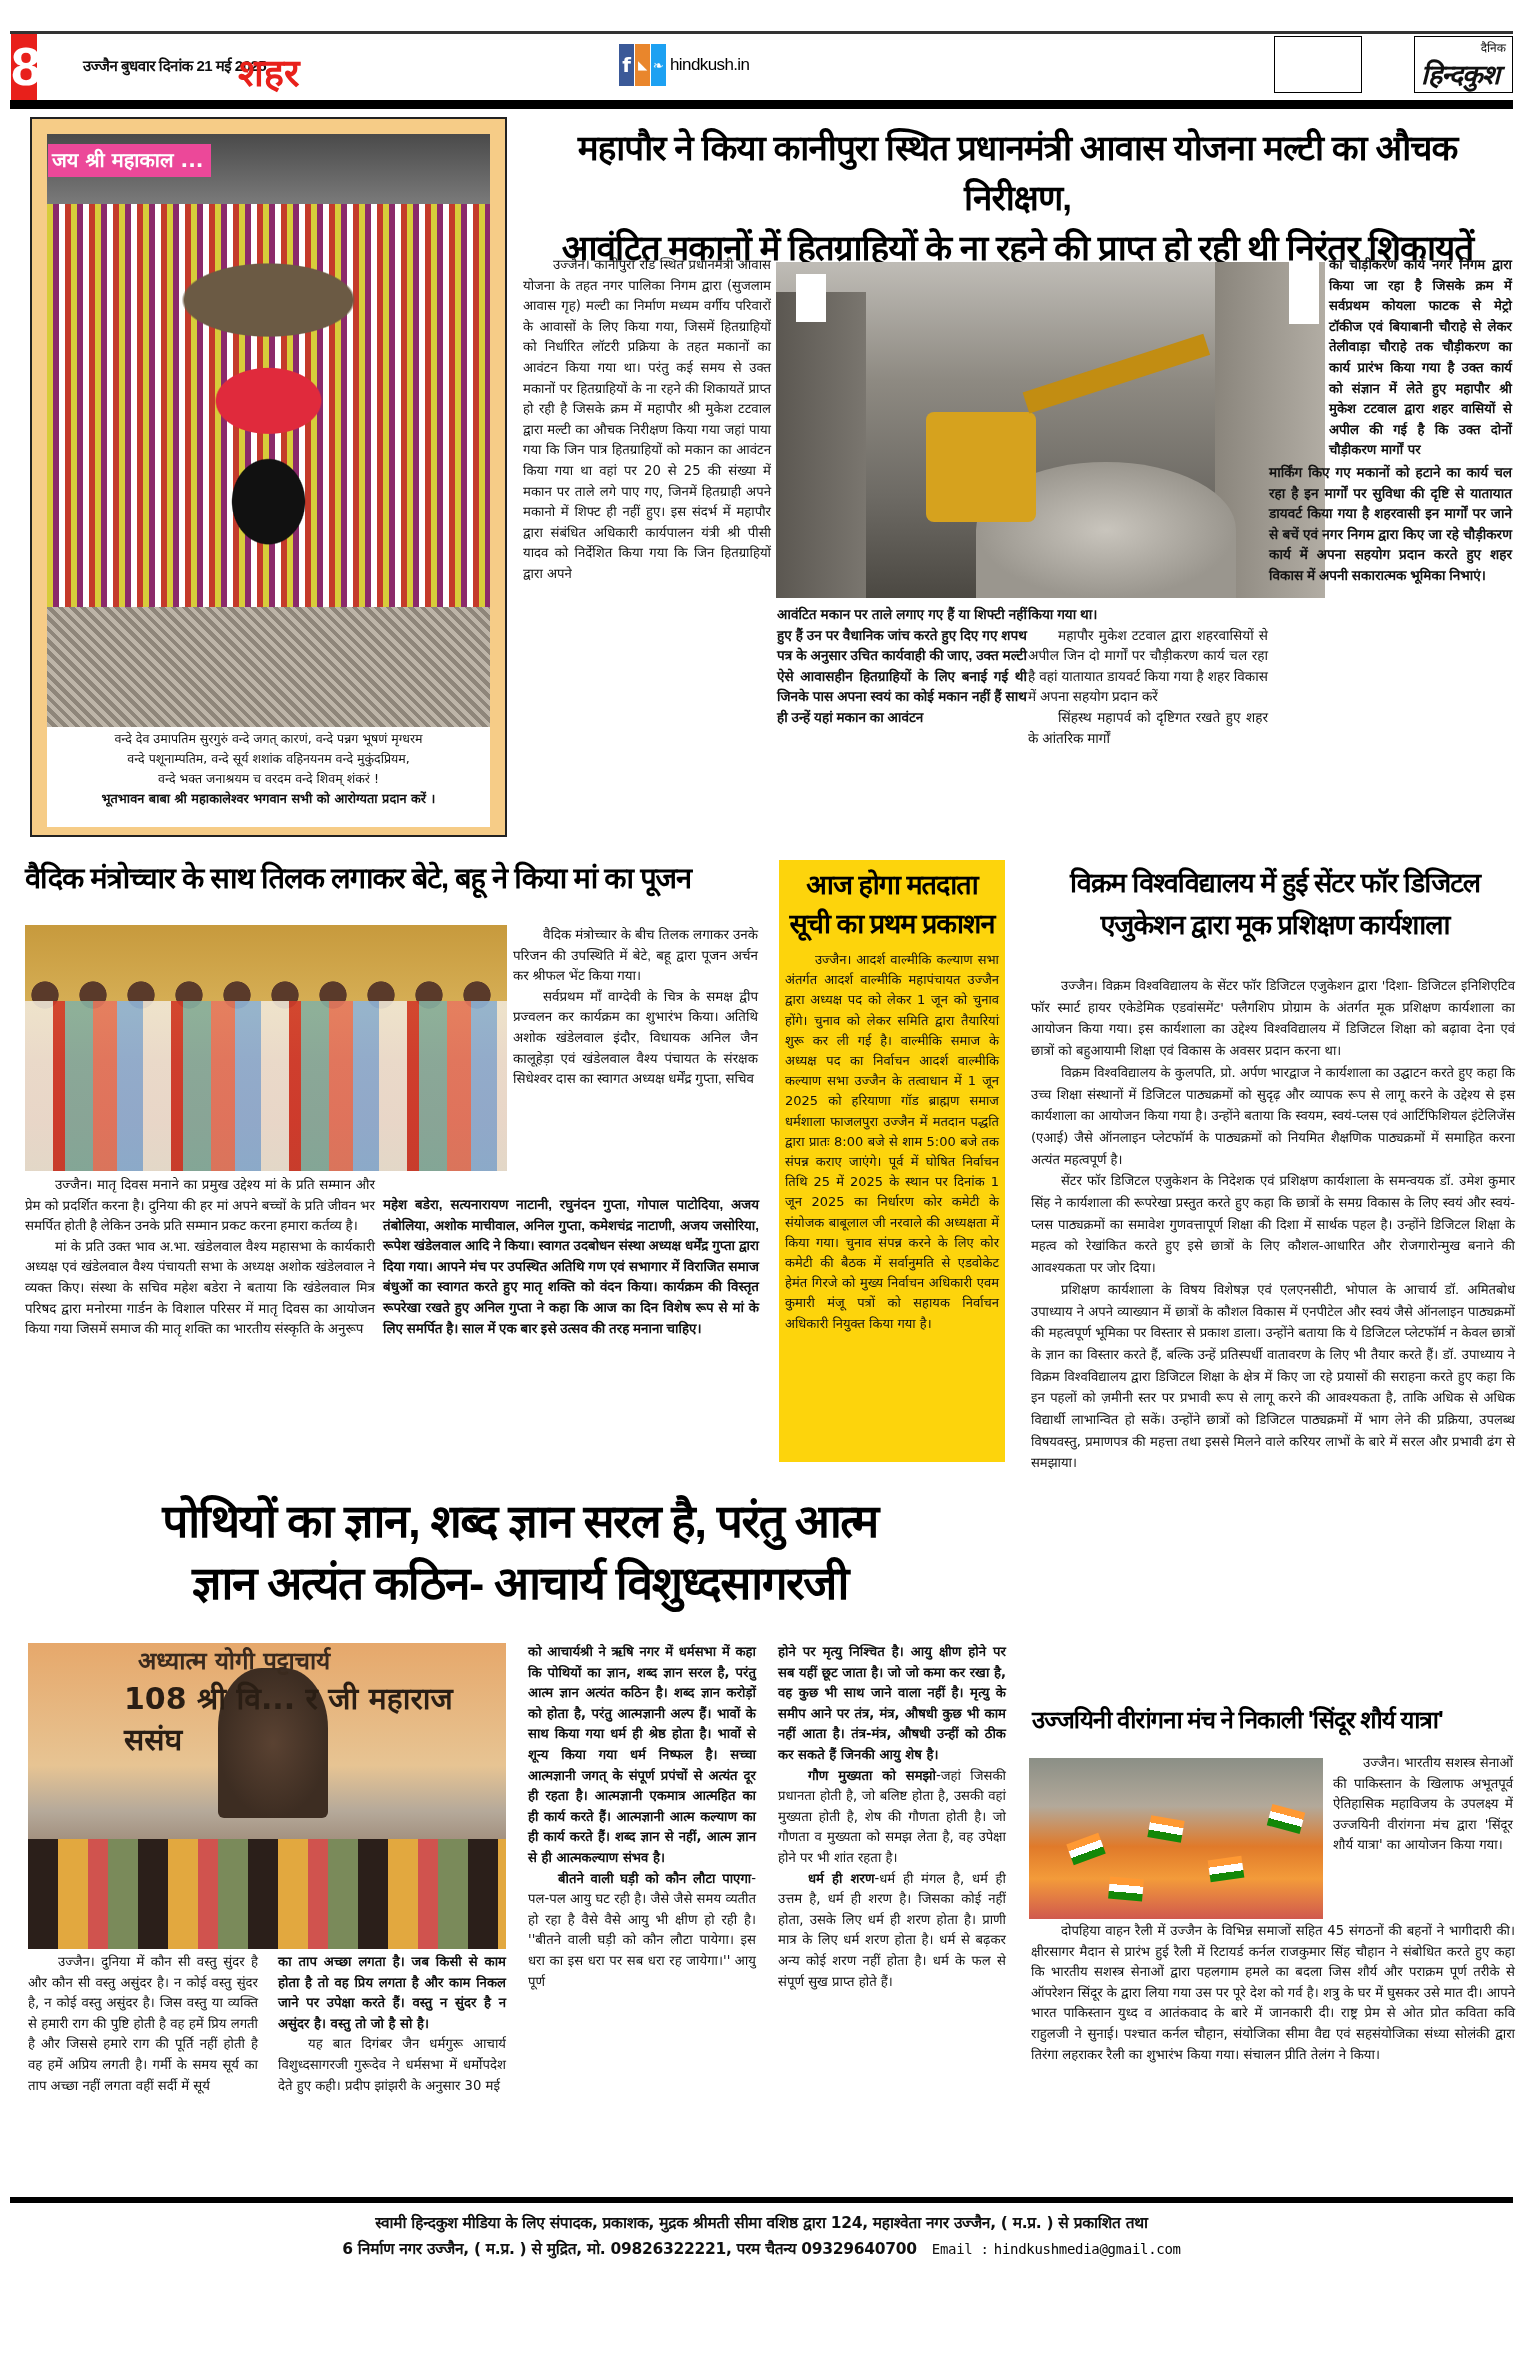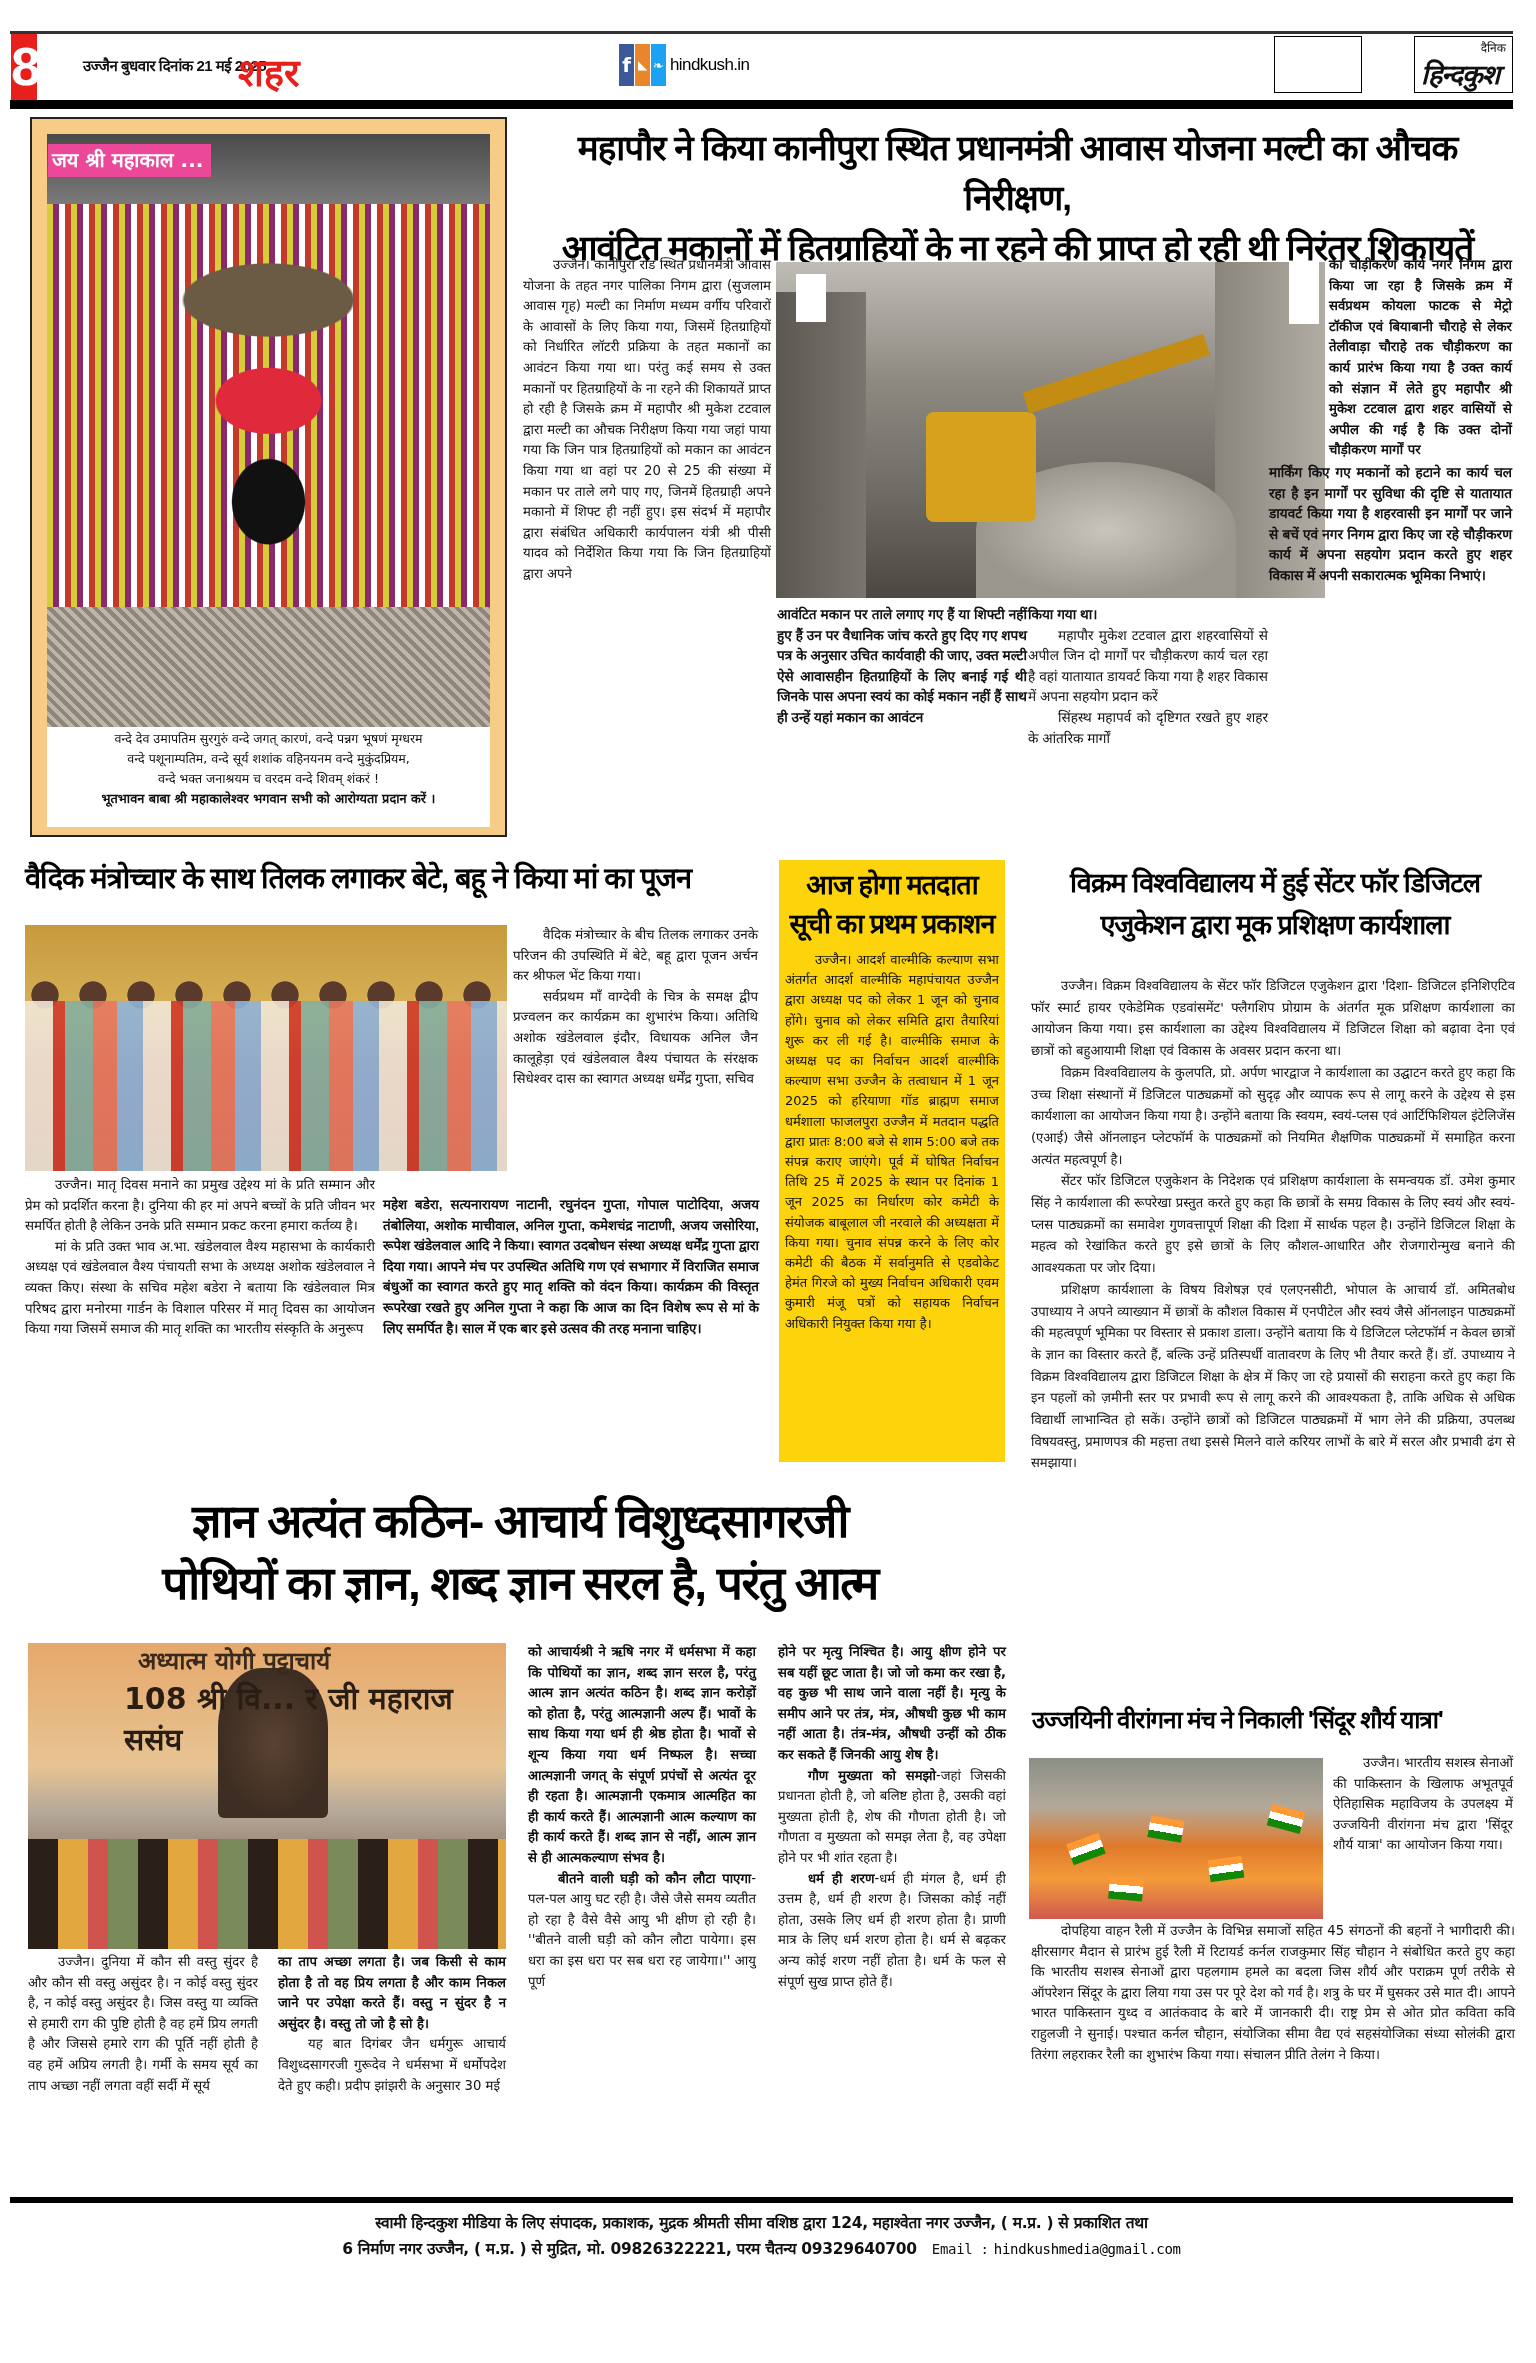--- a/index.html
+++ b/index.html
@@ -186,22 +186,22 @@
 <div class="a3-body">
   <div class="txt">
     <p>उज्जैन। विक्रम विश्वविद्यालय के सेंटर फॉर डिजिटल एजुकेशन द्वारा 'दिशा- डिजिटल इनिशिएटिव फॉर स्मार्ट हायर एकेडेमिक एडवांसमेंट' फ्लैगशिप प्रोग्राम के अंतर्गत मूक प्रशिक्षण कार्यशाला का आयोजन किया गया। इस कार्यशाला का उद्देश्य विश्वविद्यालय में डिजिटल शिक्षा को बढ़ावा देना एवं छात्रों को बहुआयामी शिक्षा एवं विकास के अवसर प्रदान करना था।</p>
     <p>विक्रम विश्वविद्यालय के कुलपति, प्रो. अर्पण भारद्वाज ने कार्यशाला का उद्घाटन करते हुए कहा कि उच्च शिक्षा संस्थानों में डिजिटल पाठ्यक्रमों को सुदृढ़ और व्यापक रूप से लागू करने के उद्देश्य से इस कार्यशाला का आयोजन किया गया है। उन्होंने बताया कि स्वयम, स्वयं-प्लस एवं आर्टिफिशियल इंटेलिजेंस (एआई) जैसे ऑनलाइन प्लेटफॉर्म के पाठ्यक्रमों को नियमित शैक्षणिक पाठ्यक्रमों में समाहित करना अत्यंत महत्वपूर्ण है।</p>
     <p>सेंटर फॉर डिजिटल एजुकेशन के निदेशक एवं प्रशिक्षण कार्यशाला के समन्वयक डॉ. उमेश कुमार सिंह ने कार्यशाला की रूपरेखा प्रस्तुत करते हुए कहा कि छात्रों के समग्र विकास के लिए स्वयं और स्वयं-प्लस पाठ्यक्रमों का समावेश गुणवत्तापूर्ण शिक्षा की दिशा में सार्थक पहल है। उन्होंने डिजिटल शिक्षा के महत्व को रेखांकित करते हुए इसे छात्रों के लिए कौशल-आधारित और रोजगारोन्मुख बनाने की आवश्यकता पर जोर दिया।</p>
     <p>प्रशिक्षण कार्यशाला के विषय विशेषज्ञ एवं एलएनसीटी, भोपाल के आचार्य डॉ. अमितबोध उपाध्याय ने अपने व्याख्यान में छात्रों के कौशल विकास में एनपीटेल और स्वयं जैसे ऑनलाइन पाठ्यक्रमों की महत्वपूर्ण भूमिका पर विस्तार से प्रकाश डाला। उन्होंने बताया कि ये डिजिटल प्लेटफॉर्म न केवल छात्रों के ज्ञान का विस्तार करते हैं, बल्कि उन्हें प्रतिस्पर्धी वातावरण के लिए भी तैयार करते हैं। डॉ. उपाध्याय ने विक्रम विश्वविद्यालय द्वारा डिजिटल शिक्षा के क्षेत्र में किए जा रहे प्रयासों की सराहना करते हुए कहा कि इन पहलों को ज़मीनी स्तर पर प्रभावी रूप से लागू करने की आवश्यकता है, ताकि अधिक से अधिक विद्यार्थी लाभान्वित हो सकें। उन्होंने छात्रों को डिजिटल पाठ्यक्रमों में भाग लेने की प्रक्रिया, उपलब्ध विषयवस्तु, प्रमाणपत्र की महत्ता तथा इससे मिलने वाले करियर लाभों के बारे में सरल और प्रभावी ढंग से समझाया।</p>
   </div>
 </div>
 
 <div class="h4 hl">
+  <div>पोथियों का ज्ञान, शब्द ज्ञान सरल है, परंतु आत्म</div>
   <div>ज्ञान अत्यंत कठिन- आचार्य विशुध्दसागरजी</div>
-  <div>पोथियों का ज्ञान, शब्द ज्ञान सरल है, परंतु आत्म</div>
 </div>
 <div class="a4-photo">
   <div class="throne"></div>
   <div class="banner1">अध्यात्म योगी पट्टाचार्य</div>
   <div class="banner2">108 श्री वि... र जी महाराज ससंघ</div>
   <div class="crowd"></div>
 </div>
 <div class="a4-c1 txt">
   <p>उज्जैन। दुनिया में कौन सी वस्तु सुंदर है और कौन सी वस्तु असुंदर है। न कोई वस्तु सुंदर है, न कोई वस्तु असुंदर है। जिस वस्तु या व्यक्ति से हमारी राग की पुष्टि होती है वह हमें प्रिय लगती है और जिससे हमारे राग की पूर्ति नहीं होती है वह हमें अप्रिय लगती है। गर्मी के समय सूर्य का ताप अच्छा नहीं लगता वहीं सर्दी में सूर्य</p>
 </div>

